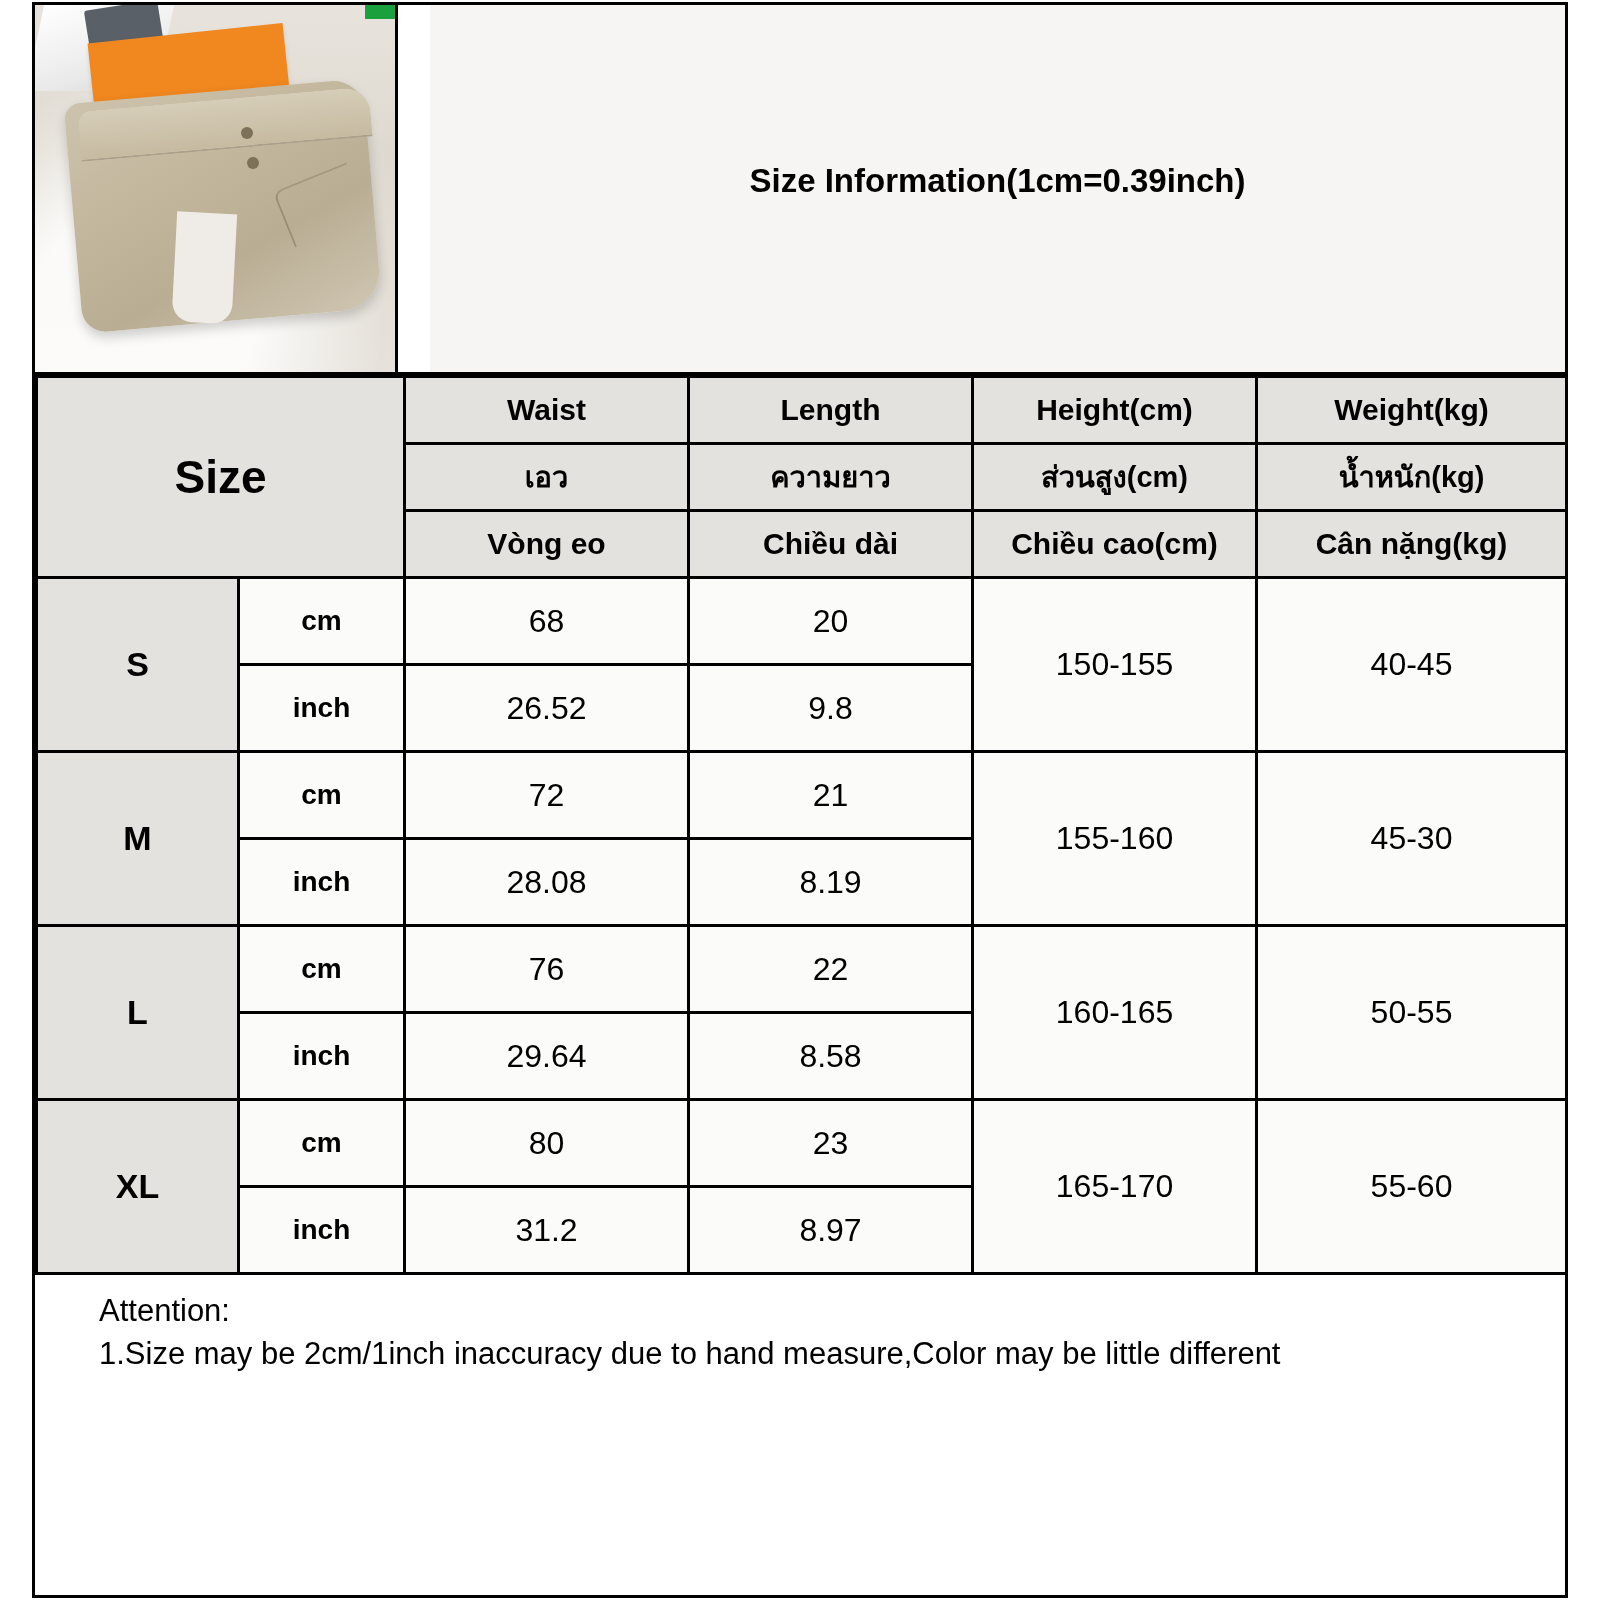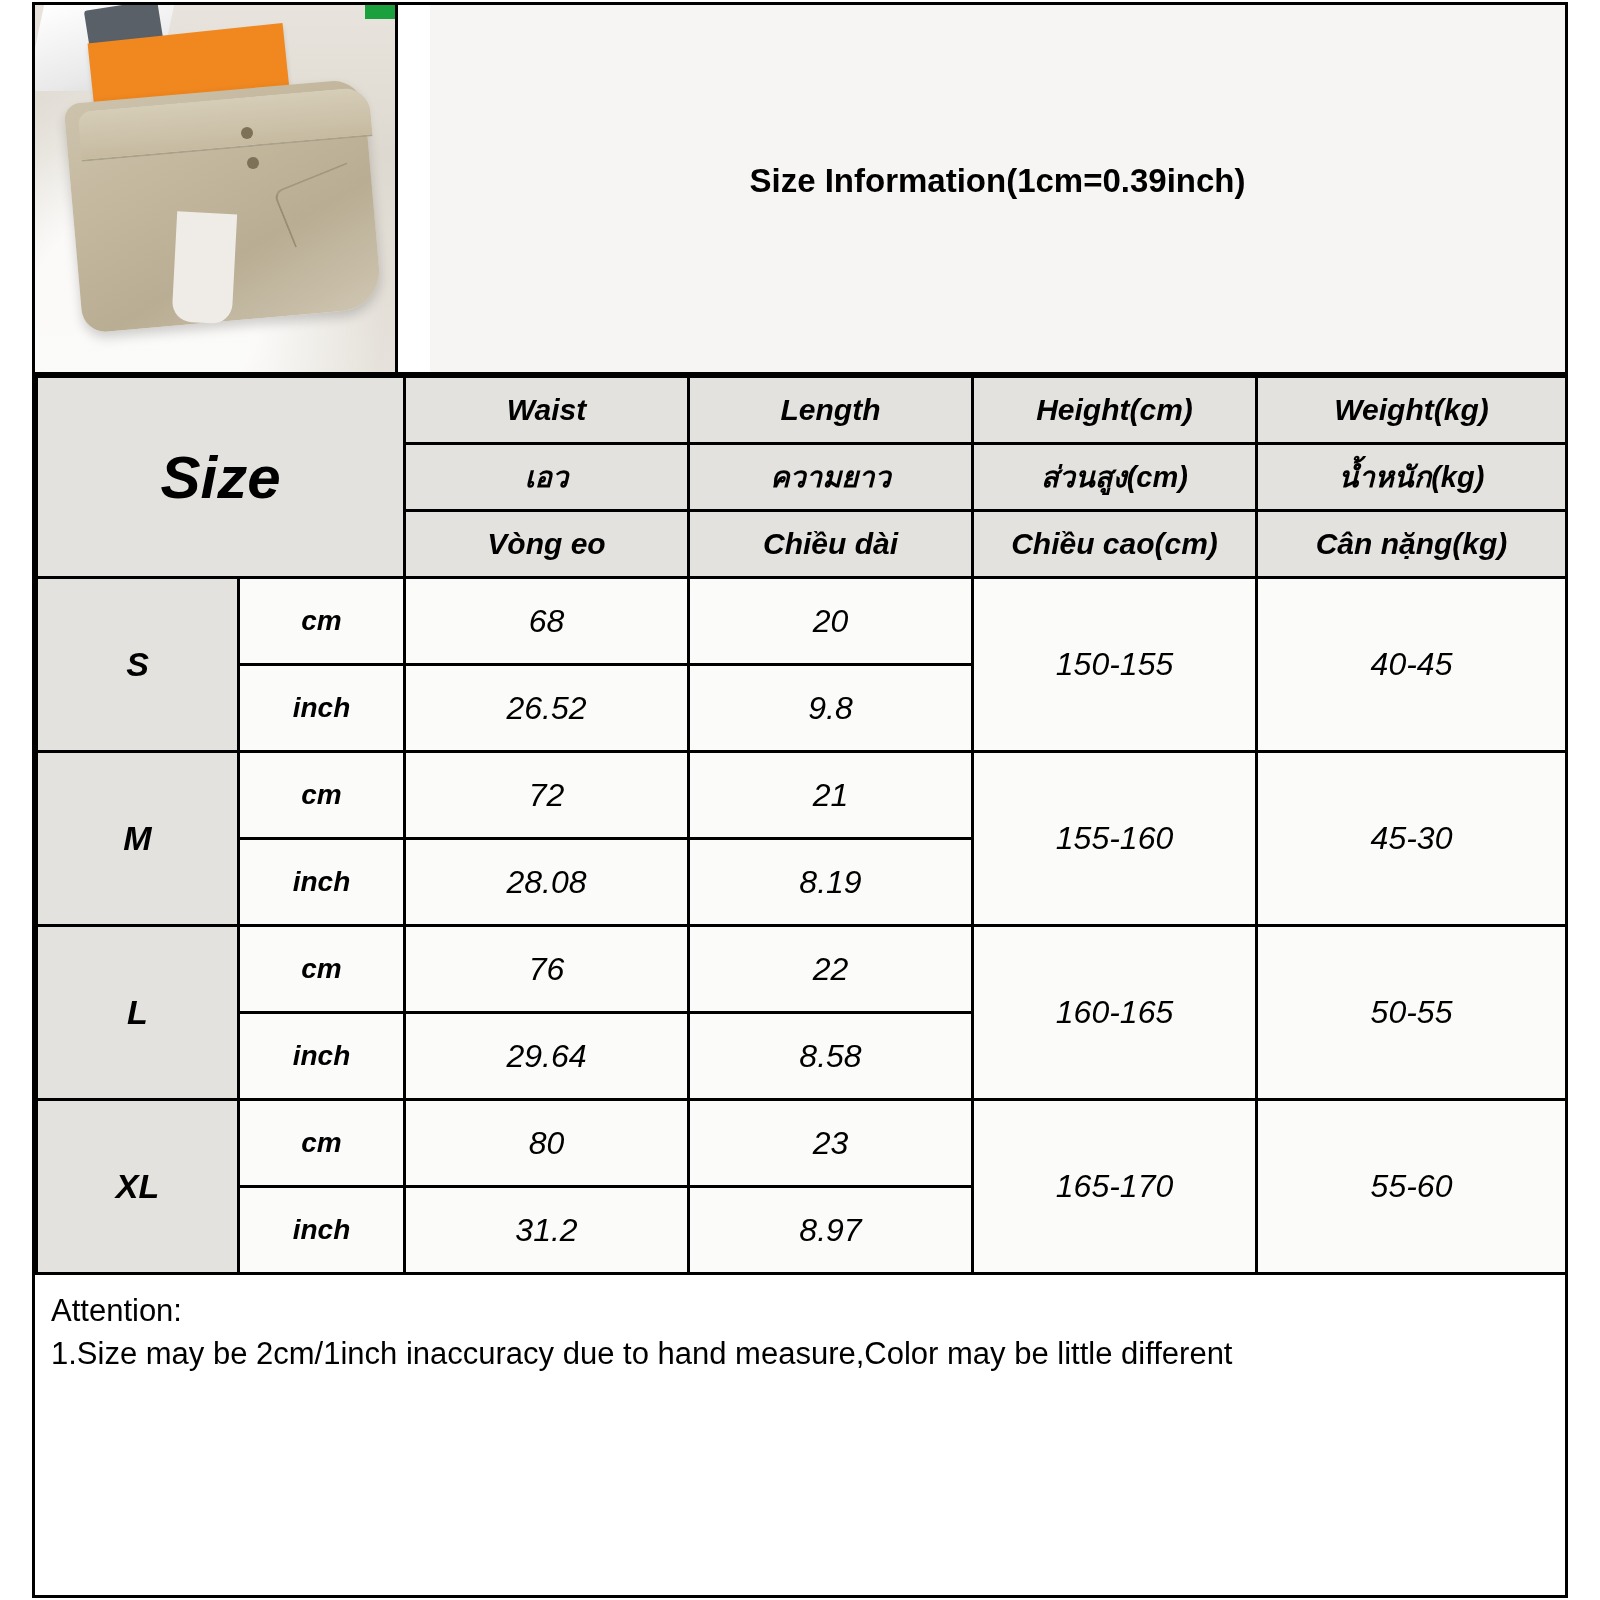--- a/index.html
+++ b/index.html
@@ -156,21 +156,20 @@
     width: 100%;
     border-collapse: collapse;
     table-layout: fixed;
   }
   table.size-table td {
     border: 3px solid #000000;
     text-align: center;
     vertical-align: middle;
     background: #efeeec;
     padding: 0;
-    font-style: italic;
   }
   .col-size    { width: 202px; }
   .col-unit    { width: 166px; }
   .col-waist   { width: 284px; }
   .col-length  { width: 284px; }
   .col-height  { width: 284px; }
   .col-weight  { width: 310px; }
 
   .hdr {
     font-weight: bold;
@@ -181,21 +180,21 @@
   .hdr.thai { font-size: 29px; }
   .hdr.viet { font-size: 30px; }
 
   .size-label {
     font-weight: bold;
     font-size: 34px;
     background: #e4e2de !important;
   }
   .big-size {
     font-weight: bold;
-    font-size: 60px;
+    font-size: 46px;
     background: #e4e2de !important;
   }
   .unit-cell {
     font-weight: bold;
     font-size: 28px;
     height: 84px;
     background: #fbfbfa !important;
   }
   .val-cell {
     font-size: 32px;
@@ -204,20 +203,21 @@
   .span-cell {
     font-size: 32px;
     background: #fbfbfa !important;
   }
 
   
   .attention {
     box-sizing: border-box;
     padding: 14px 16px 0 16px;
     border-top: 0;
+    margin-left: 48px;
   }
   .attention .line {
     font-size: 31px;
     line-height: 43px;
     color: #000;
     white-space: nowrap;
   }
 </style>
 </head>
 <body>

